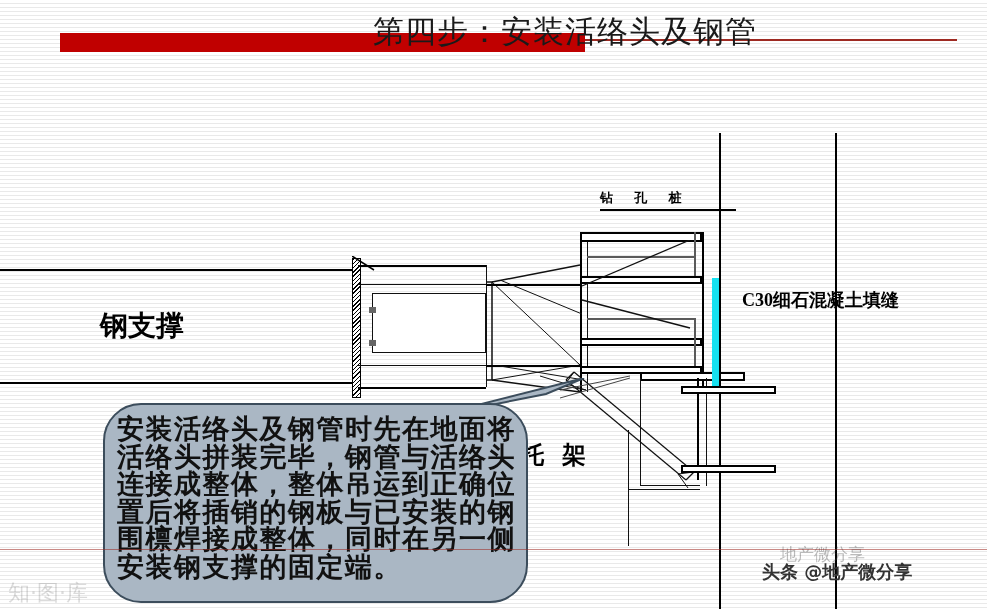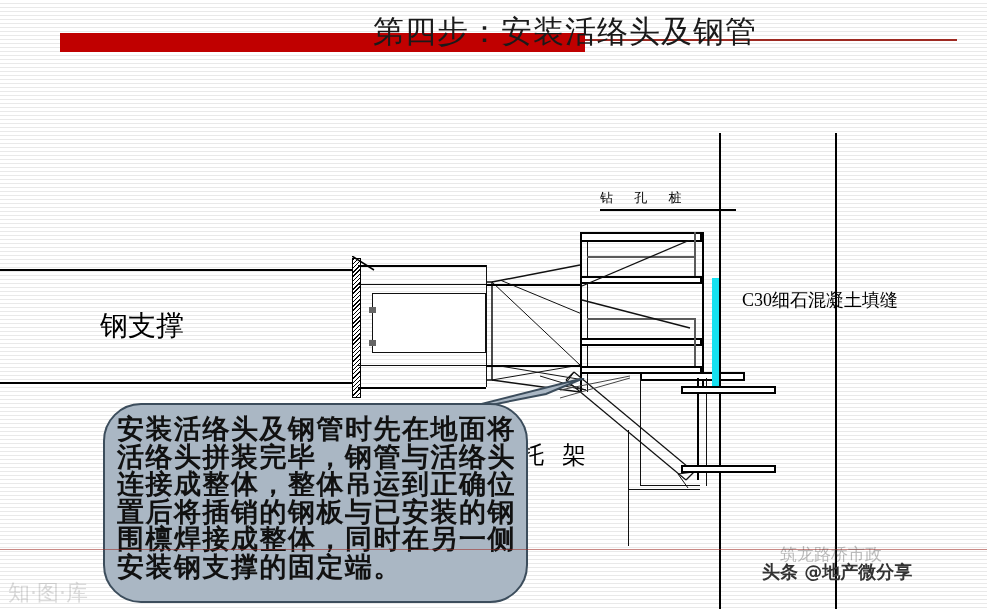--- a/index.html
+++ b/index.html
@@ -53,21 +53,21 @@
   
   .hatch{
     position:absolute;
     background:
       repeating-linear-gradient(135deg,
         #000 0px,#000 1px,#fff 1px,#fff 3px);
     border:1px solid #000;box-sizing:border-box;
   }
 
   
-  .lbl{position:absolute;color:#000;white-space:nowrap;}
+  .lbl{position:absolute;color:#000;white-space:nowrap;font-weight:bold;}
   #label-steel-support{left:100px;top:307px;font-size:28px;}
   #label-c30{left:742px;top:288px;font-size:18px;}
   #label-bore-pile{left:600px;top:189px;font-size:13px;letter-spacing:9px;}
   #label-bracket{left:520px;top:439px;font-size:24px;letter-spacing:6px;}
 
   
   #c30-fill{
     position:absolute;left:712px;top:278px;width:7px;height:115px;
     background:#16e1f0;
   }
@@ -212,17 +212,17 @@
     <div class="lbl" id="label-bracket">托 架</div>
   </div>
 
   <svg id="callout-tail" viewBox="0 0 160 40">
     <polygon points="0,40 158,0 120,16" fill="#aab7c4" stroke="#3c4d5c" stroke-width="2"></polygon>
   </svg>
   <div id="callout"></div>
   <div id="callout-text">安装活络头及钢管时先在地面将活络头拼装完毕，钢管与活络头连接成整体，整体吊运到正确位置后将插销的钢板与已安装的钢围檩焊接成整体，同时在另一侧安装钢支撑的固定端。</div>
 
   <div id="wm-redline"></div>
-  <div id="wm-faint">筑龙路桥市政</div>
+  <div id="wm-faint">地产微分享</div>
   <div id="wm-headline">头条 @地产微分享</div>
   <div id="wm-corner">知·图·库</div>
 
 </div>
 
 </body></html>

